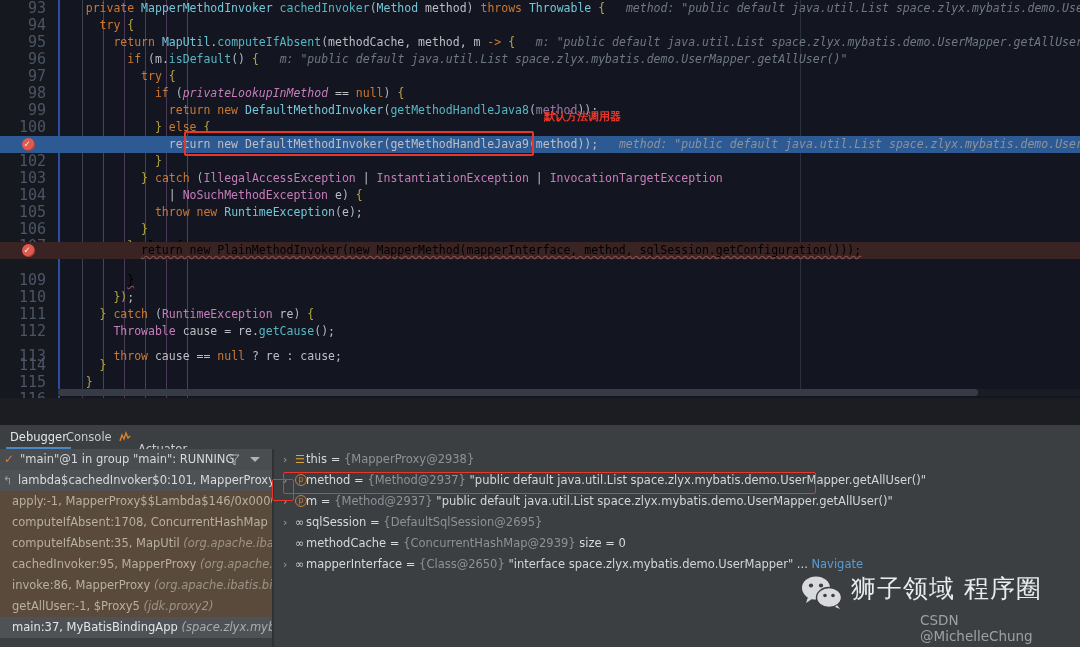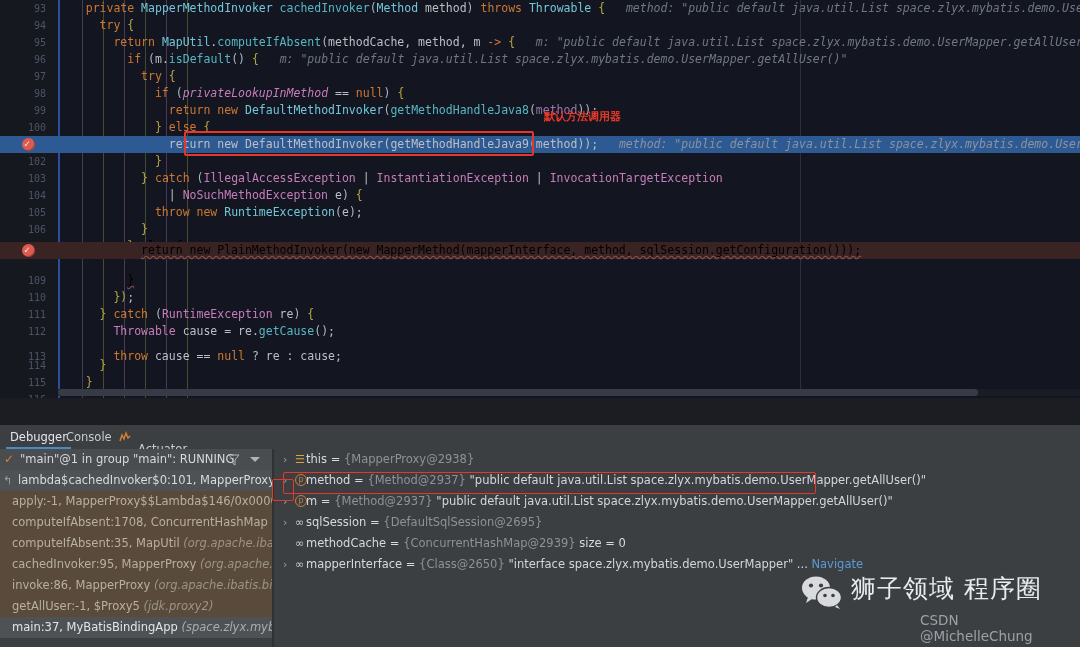--- a/index.html
+++ b/index.html
@@ -21,21 +21,21 @@
     background: #15181f;
   }
   .code-rows { position: absolute; left: 0; top: 0; width: 1080px; }
   .row {
     position: relative; height: 17px; line-height: 17px; white-space: pre;
     font-family: "DejaVu Sans Mono", "Liberation Mono", monospace;
     font-size: 11.5px;
   }
   .row .ln {
     position: absolute; left: 0; top: 0; width: 46px; text-align: right;
-    color: #4b5565; font-size: 10px; font-family: "DejaVu Sans Mono", monospace;
+    color: #4b5565; font-size: 15px; font-family: "DejaVu Sans Mono", monospace;
   }
   .row .code {
     position: absolute; left: 58px; top: 0; white-space: pre;
   }
   .row.hl { background: #2e5a94; }
   .row.hl .code { color: #cfd8e3; }
   .row.exec { background: #3a2323; }
   .row.exec .hl-band { background: #3a2323; }
 
   

